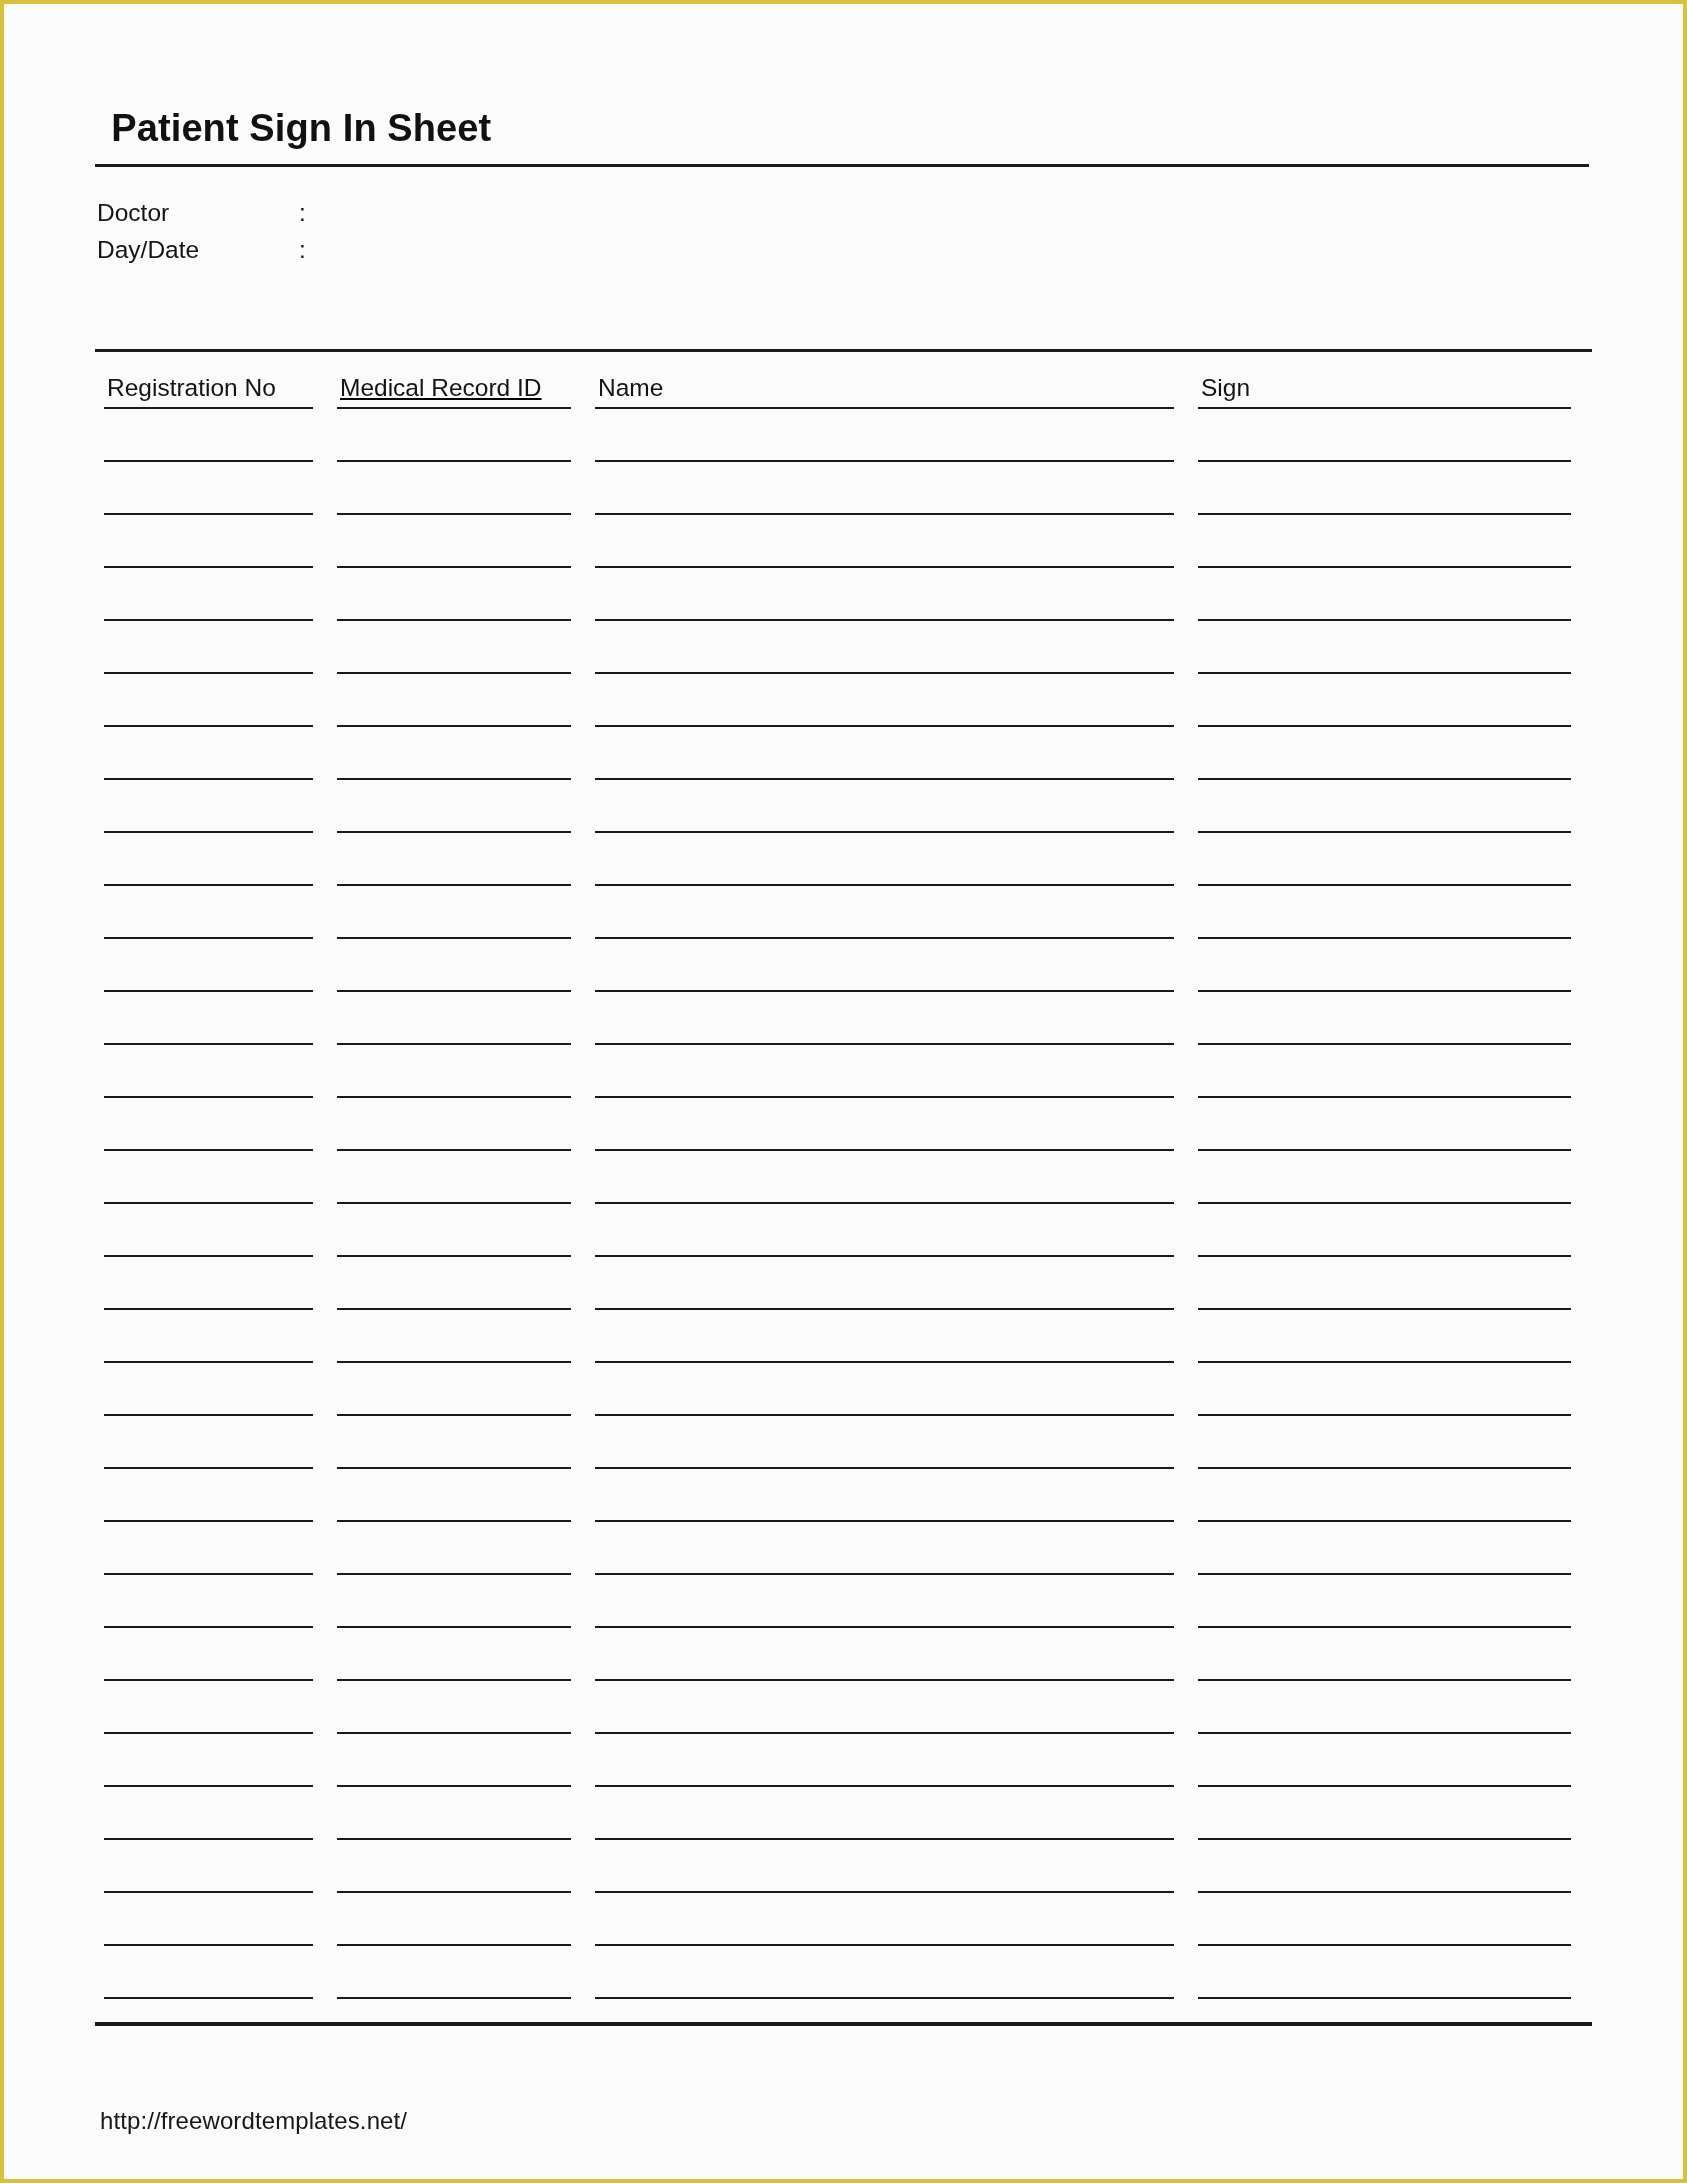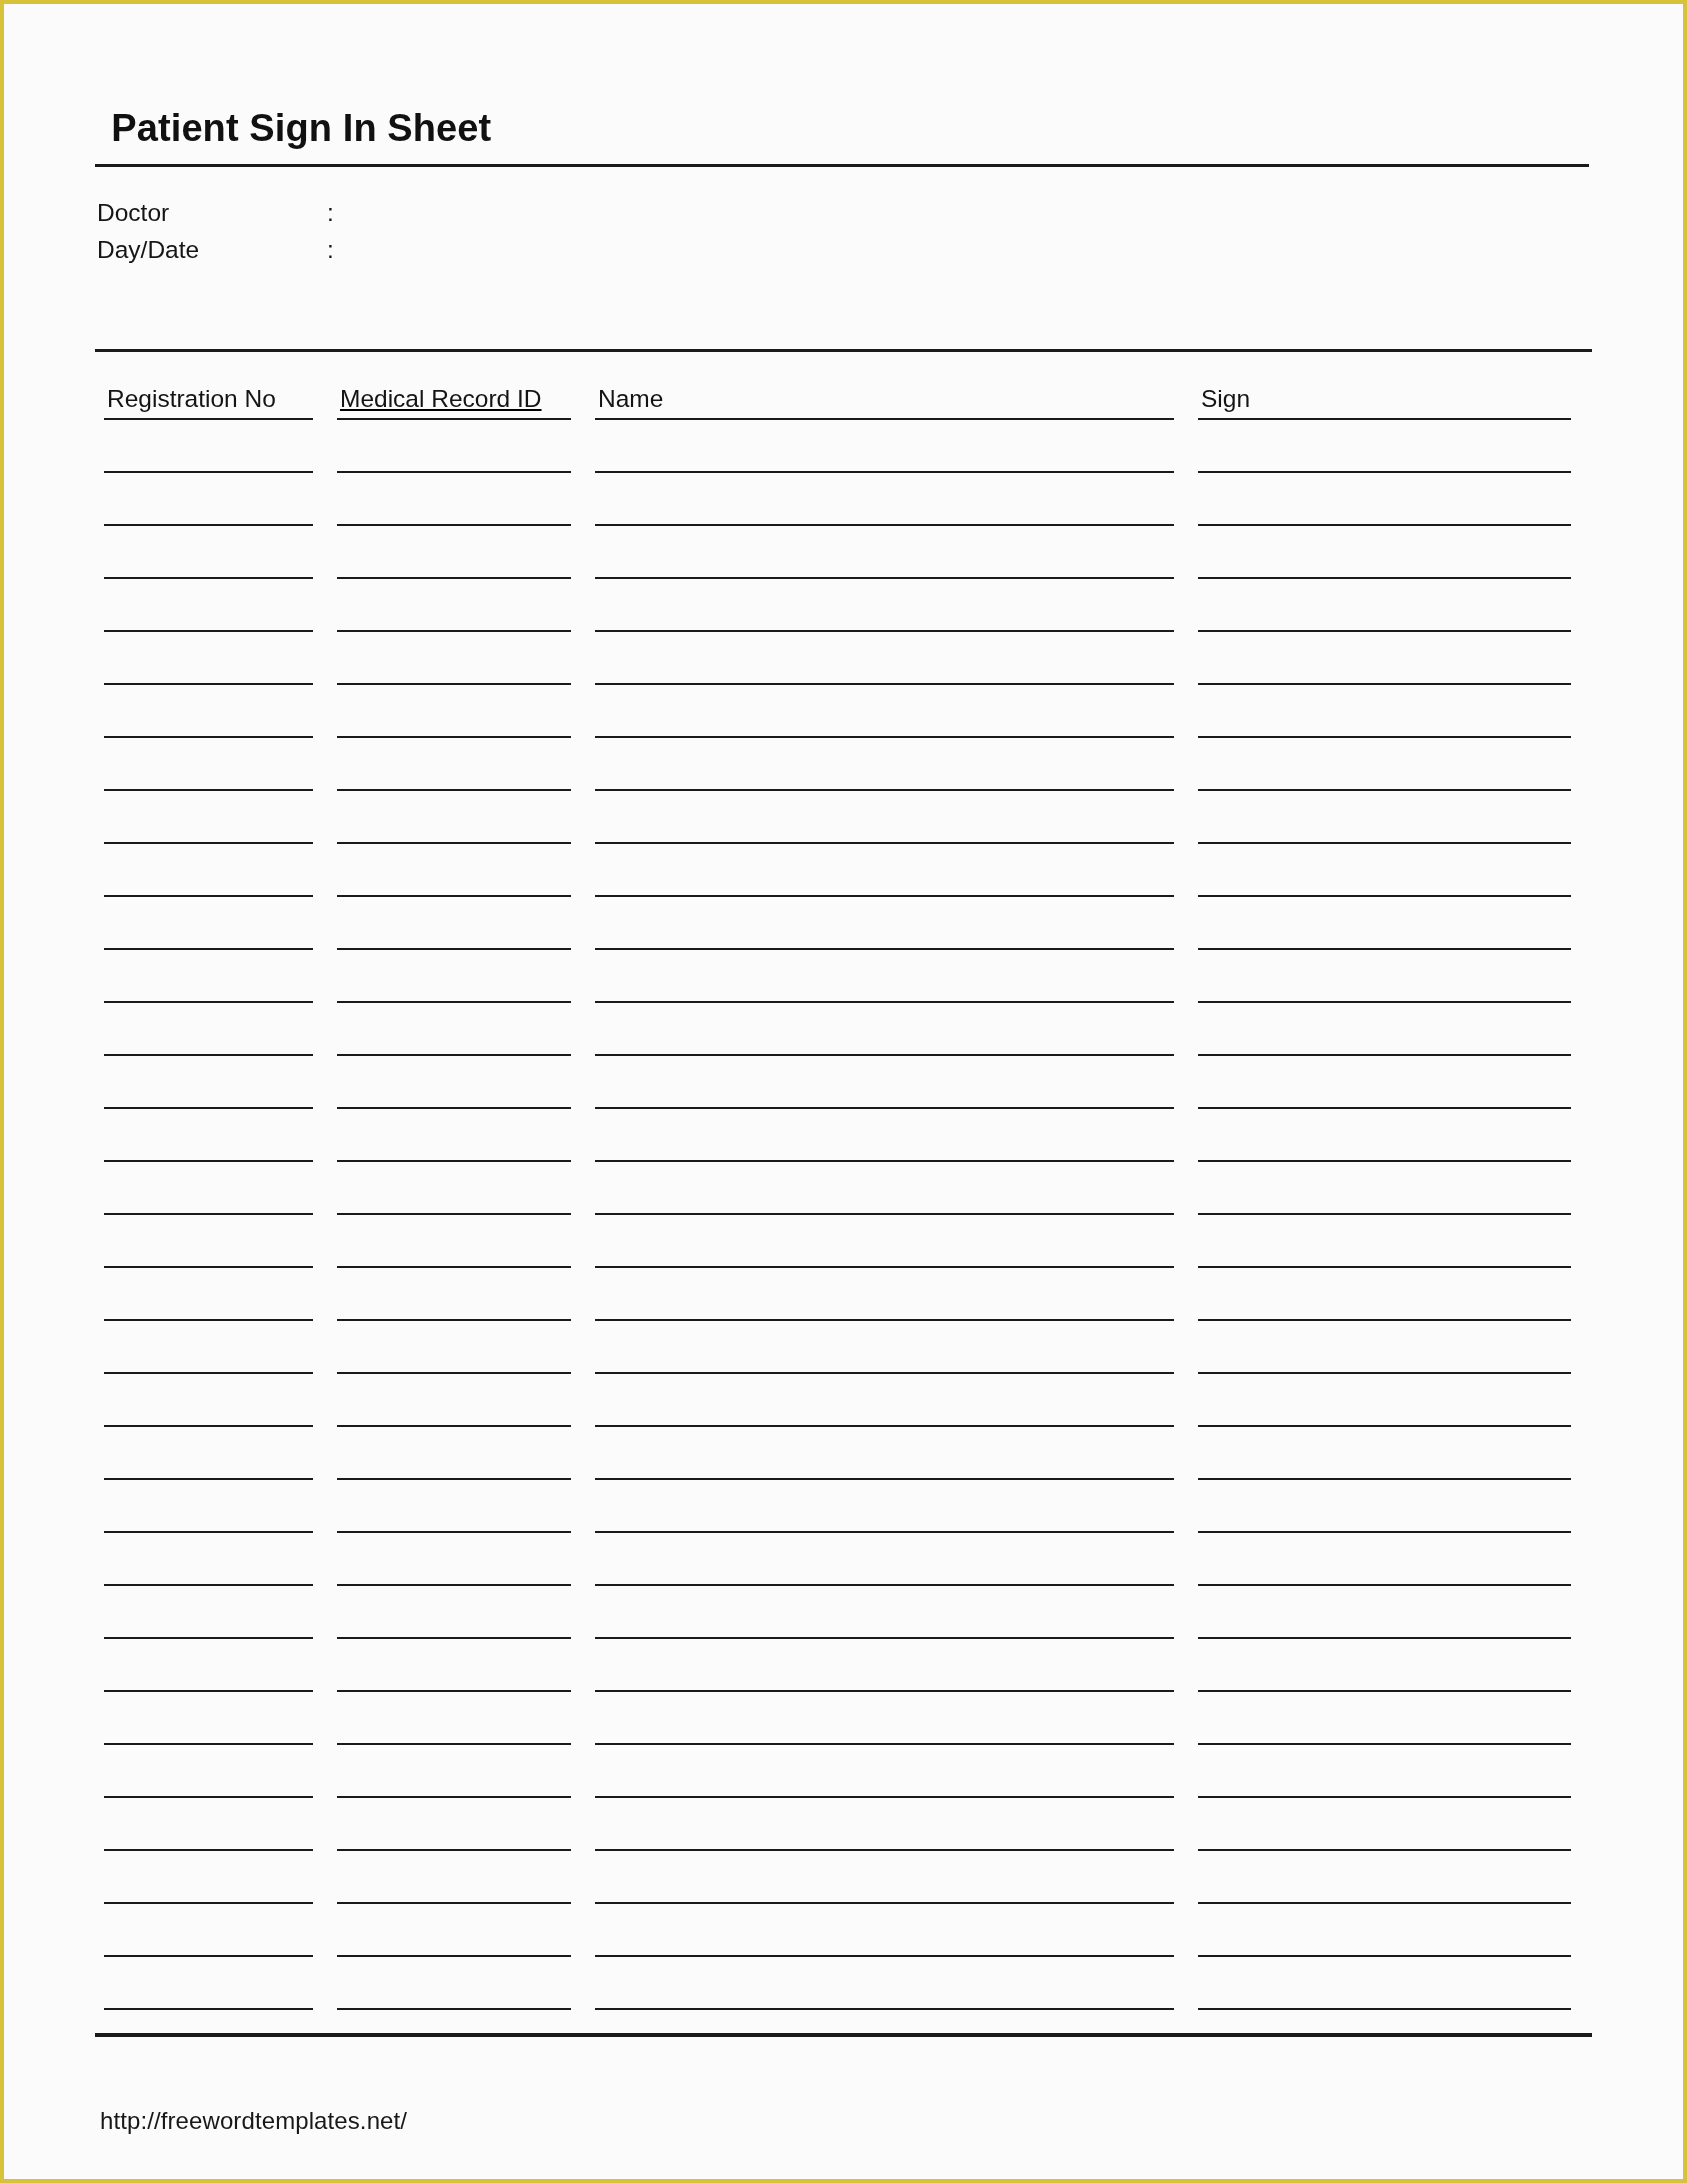--- a/index.html
+++ b/index.html
@@ -61,21 +61,20 @@
     left: 93px;
     top: 195px;
     width: 794px;
   }
   .meta-row {
     display: flex;
     align-items: baseline;
     height: 37px;
     font-size: 24.5px;
     color: #151515;
-    gap: 28px;
   }
   .meta-label {
     width: 202px;
     flex: 0 0 202px;
   }
   .meta-colon {
     width: 26.5px;
     flex: 0 0 26.5px;
   }
   .meta-value {
@@ -93,21 +92,21 @@
   .rule-full {
     height: 3.3px;
     background: #1a1a1a;
     width: 1497px;
   }
 
   .thead {
     display: flex;
     height: 54px;
     align-items: flex-end;
-    padding-top: 14px;
+    padding-top: 3px;
   }
   .tbody-row {
     display: flex;
     height: 53px;
     align-items: flex-end;
   }
 
   
   .col {
     box-sizing: border-box;

